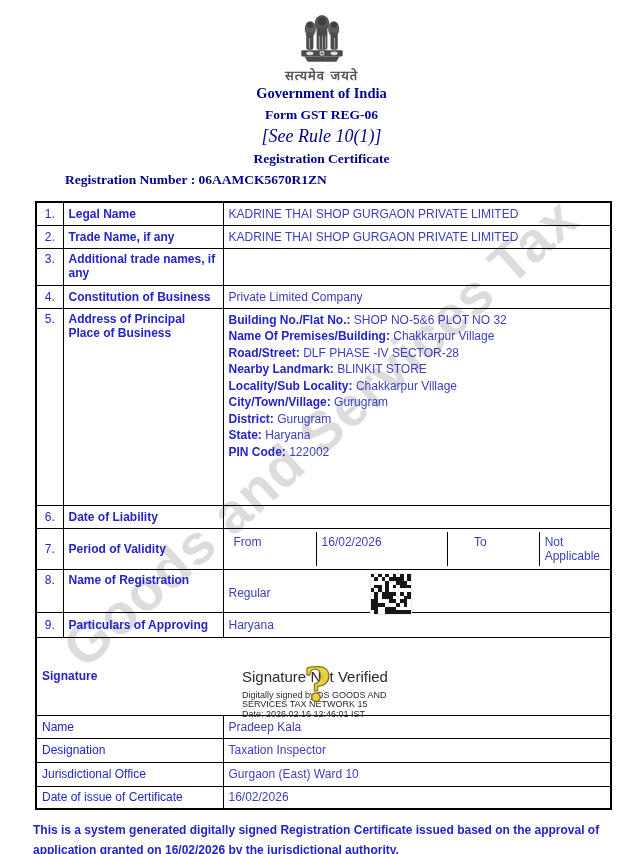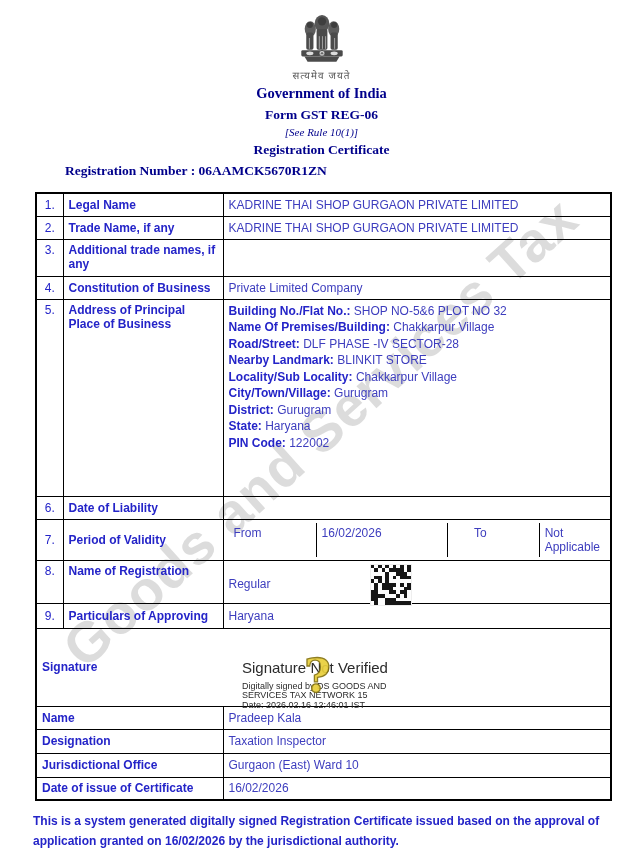--- a/index.html
+++ b/index.html
@@ -12,25 +12,25 @@
   
   .watermark {
     position:absolute; left:-60px; top:400px; width:760px;
     text-align:center; transform:rotate(-42deg); transform-origin:center;
     font-size:56px; font-weight:bold; letter-spacing:1px; white-space:nowrap;
     color:rgba(125,125,125,0.27); z-index:0; pointer-events:none;
   }
   .content { position:relative; z-index:1; }
   
   .emblem-wrap { padding-top:8px; text-align:center; }
-  .emblem-caption { font-size:10px; color:#555; letter-spacing:1px; line-height:8px; font-family:"DejaVu Sans", sans-serif; }
+  .emblem-caption { font-size:13px; color:#555; letter-spacing:1px; line-height:8px; font-family:"DejaVu Sans", sans-serif;font-weight:bold; }
   .titles { text-align:center; color:#00008B; font-family:"Liberation Serif", serif; }
   .t1 { font-size:14.5px; font-weight:bold; margin-top:5px; }
   .t2 { font-size:13.5px; font-weight:bold; margin-top:5px; }
-  .t3 { font-size:11px; font-style:italic; margin-top:3px; }
+  .t3 { font-size:18px; font-style:italic; margin-top:3px; }
   .t4 { font-size:13.5px; font-weight:bold; margin-top:4px; }
   .regline {
     margin:5px 0 0 65px; color:#00008B; font-family:"Liberation Serif", serif;
     font-size:13.5px; font-weight:bold;
   }
   
   table.cert {
     border-collapse:collapse; table-layout:fixed;
     margin:13px 0 0 35px; width:577px;
     border:2px solid #000;
@@ -66,21 +66,21 @@
   .sig-label { color:#2424C8; font-weight:bold; }
   .sig-block { position:absolute; left:205px; top:30px; color:#2b2b2b; }
   .sig-line1 { font-size:15px; margin-bottom:6px; }
   .sig-small { font-size:9px; line-height:9.5px; }
   .qmark {
     position:absolute; left:62px; top:-6px; z-index:2; opacity:.92;
     font-family:"DejaVu Serif", serif; font-weight:bold; font-size:46px; line-height:46px;
     color:#E9CF3A; -webkit-text-stroke:1.3px #857311;
   }
   
-  td.flabel { color:#2424C8; font-weight:bold; }
+  td.flabel { color:#2424C8; font-weight:normal; }
   td.note-td { color:#3D3DBE; padding:4px 5px; }
   
   .bottom-note {
     margin:10px 31px 0 33px; color:#2424C8; font-weight:bold;
     font-size:12px; line-height:20px;
   }
 </style>
 </head>
 <body>
 

